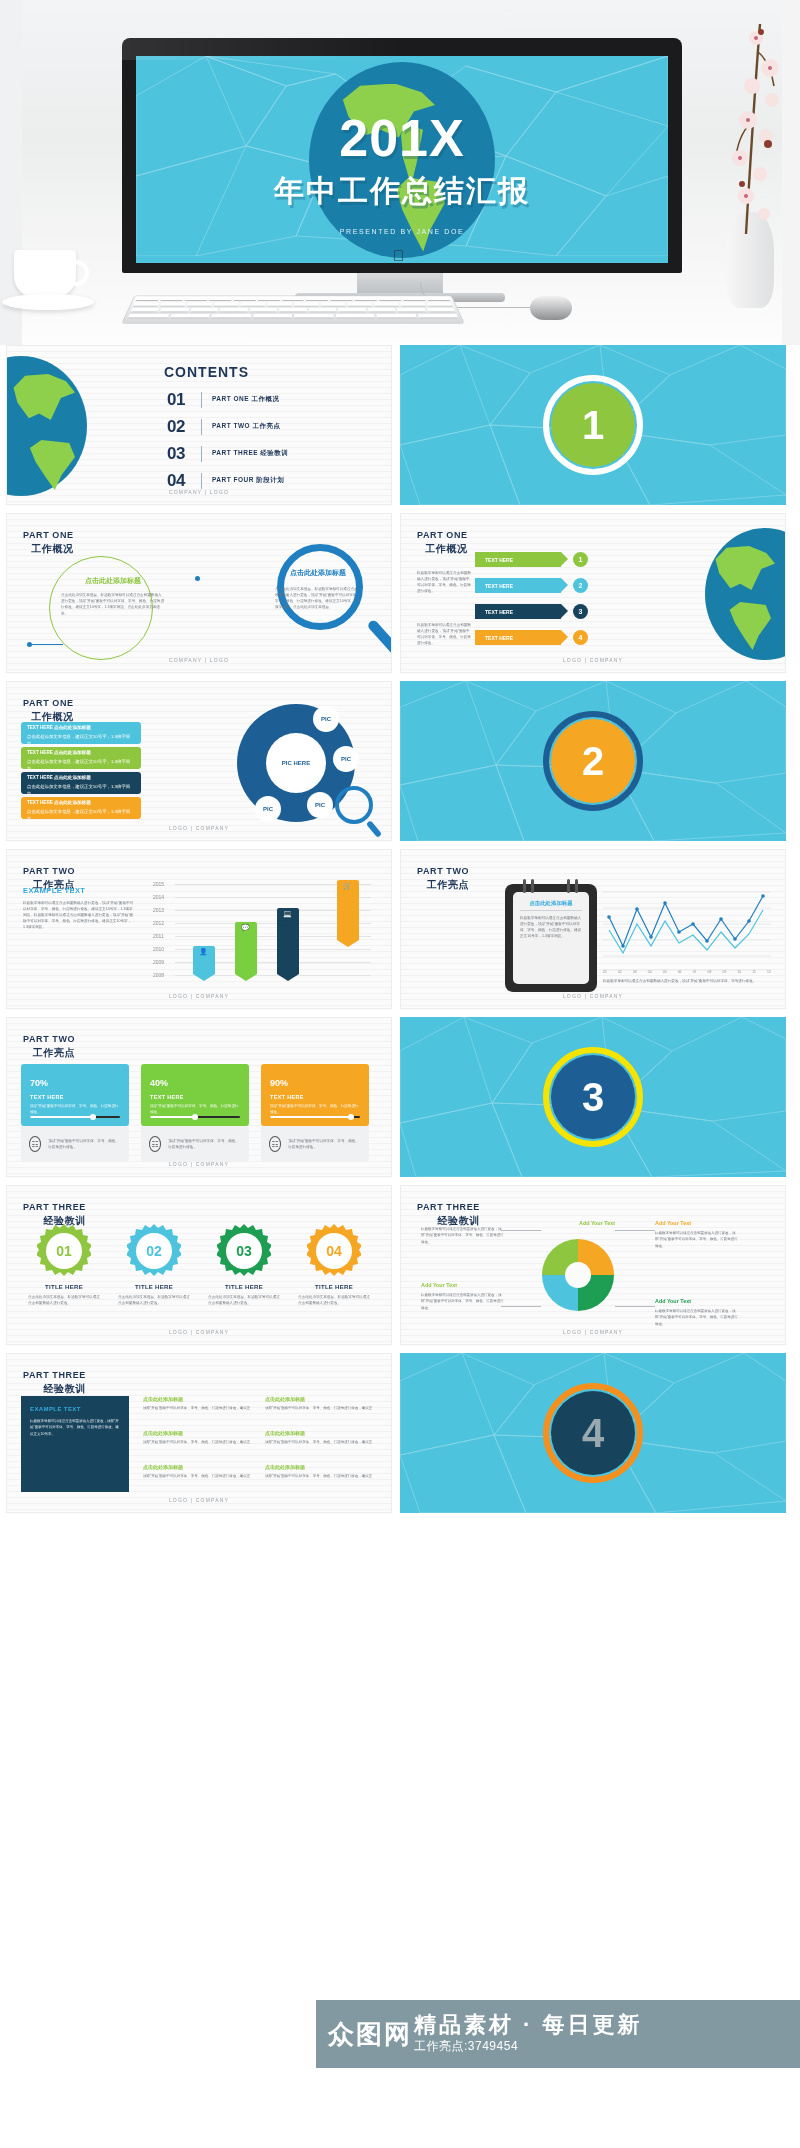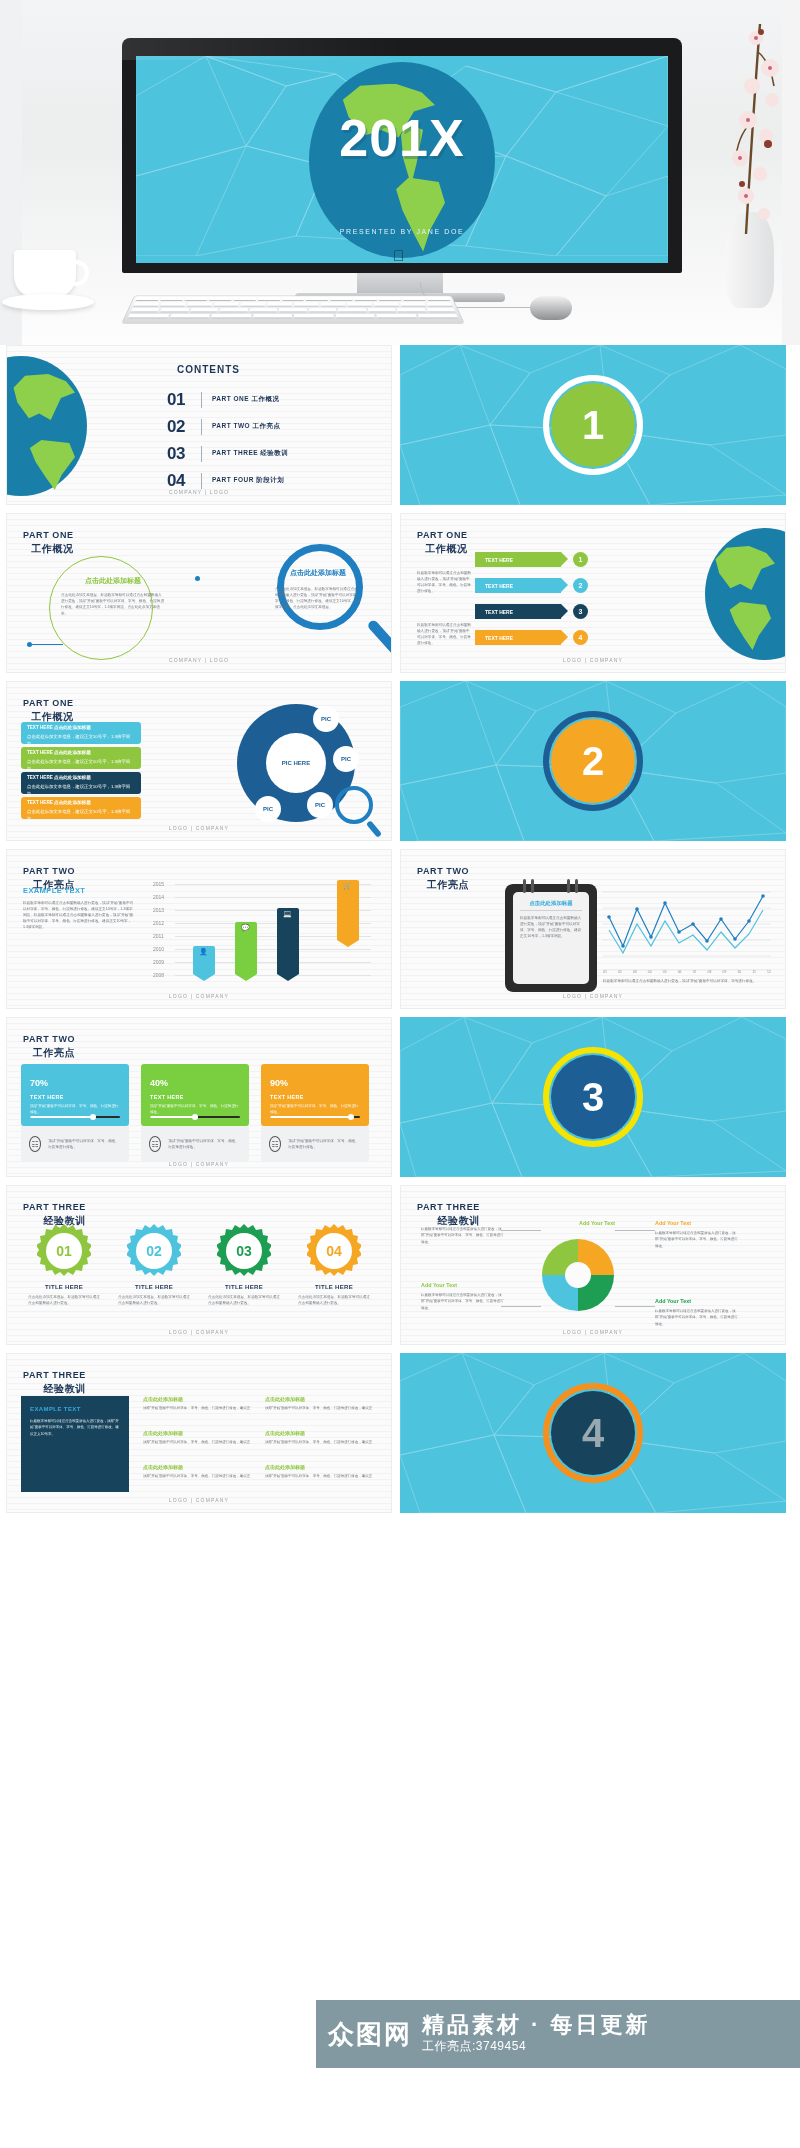--- a/index.html
+++ b/index.html
@@ -107,22 +107,22 @@
   }
   .sec-title { position:absolute; left:16px; top:15px; color:#1d3557;
     font-size:9px; font-weight:bold; letter-spacing:.6px; line-height:1.45; }
   .sec-title b { display:block; font-size:10px;text-align:right; }
   .footer-note { position:absolute; left:0; right:0; bottom:9px; text-align:center;
     font-size:5px; letter-spacing:1.2px; color:#9aa0a6; }
 
   
   .globe-left { position:absolute; left:-52px; top:10px; width:132px; height:140px;
     border-radius:50%; background:#1a7fa8; }
-  .contents-h { position:absolute; left:170px; top:18px; color:#1d3557;
-    font-size:10px; font-weight:bold; letter-spacing:1px; }
+  .contents-h { position:absolute; left:157px; top:18px; color:#1d3557;
+    font-size:14px; font-weight:bold; letter-spacing:1px; }
   .c-list { position:absolute; left:160px; top:40px; width:215px; }
   .c-item { display:flex; align-items:center; height:27px; }
   .c-num { font-size:17px; font-weight:bold; color:#1d3557; width:32px; letter-spacing:-.5px; }
   .c-bar { width:1px; height:16px; background:#9fb0c4; margin:0 10px 0 2px; }
   .c-lbl { font-size:6.5px; font-weight:bold; color:#1d3557; letter-spacing:.5px; }
 
   
   .bignum { background:#4ec3dd; border:none; }
   .bn-circle {
     position:absolute; left:50%; top:50%; transform:translate(-50%,-50%);
@@ -231,21 +231,21 @@
     background:#17445c; color:#fff; padding:10px 9px; }
   .db-h { font-size:6px; font-weight:bold; color:#33a9dc; margin-bottom:6px; letter-spacing:.4px; }
   .db-b { font-size:3.5px; line-height:1.8; opacity:.9; }
   .gcol { position:absolute; width:118px; }
   .gc-h { font-size:5px; font-weight:bold; color:#8ec63f; margin-bottom:3px; }
   .gc-b { font-size:3.5px; color:#6b7177; line-height:1.8; margin-bottom:7px; }
 
   
   .wm {
     position:absolute; left:316px; top:2000px; width:484px; height:68px;
-    background:rgba(30,70,85,.55); display:flex; align-items:center; gap:10px;
+    background:rgba(30,70,85,.55); display:flex; align-items:center; gap:2px;
     padding:0 12px; z-index:40;
   }
   .wm-logo { color:#fff; font-size:26px; font-weight:bold; letter-spacing:2px;
     font-family:"DejaVu Sans", sans-serif; }
   .wm-r { color:#fff; }
   .wm-t1 { font-size:22px; font-weight:bold; letter-spacing:3px; line-height:1.1; }
   .wm-t2 { font-size:12px; letter-spacing:.5px; margin-top:1px; }
 </style>
 </head>
 <body>
@@ -276,20 +276,21 @@
             <path d="M260 60 L370 100"></path>
               <path d="M532 70 L532 0 L420 36"></path>
           </g>
         </svg>
         <div class="globe">
           <div class="land na"></div>
           <div class="land st"></div>
           <div class="land sa"></div>
         </div>
         <div class="scr-title">201X</div>
+        <div class="scr-sub">年中工作总结汇报</div>
         <div class="scr-by">PRESENTED BY JANE DOE</div>
       </div>
     </div>
     <div class="apple"></div>
     <div class="m-neck"></div>
     <div class="m-base"></div>
     <div class="cord"></div>
     <div class="keyboard">
       <div class="kb-row">
           <span class="key"></span>

